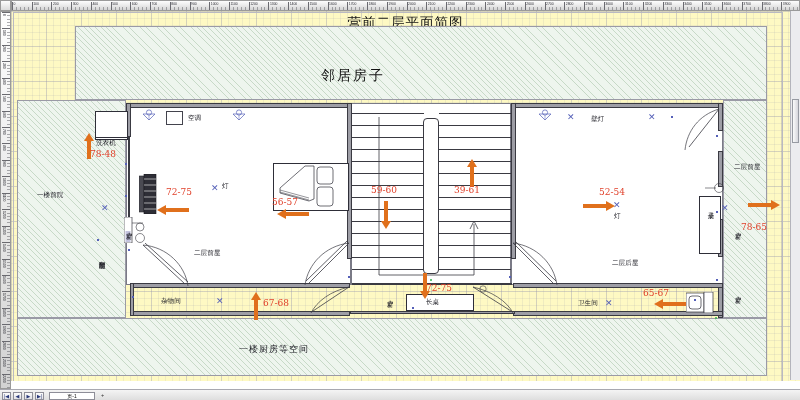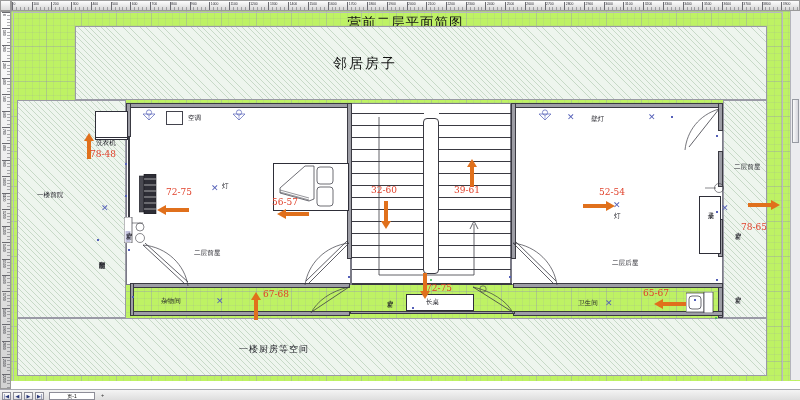--- a/index.html
+++ b/index.html
@@ -9,21 +9,21 @@
   
   .ruler{position:absolute;background:linear-gradient(#fdfdfd,#e8e8e8 55%,#d2d2d2);border:1px solid #9a9a9a;box-sizing:border-box;overflow:hidden;}
   #ruler-top{left:11px;top:0;width:789px;height:11px;}
   #ruler-left{left:0;top:11px;width:11px;height:378px;}
   #ruler-corner{left:0;top:0;width:11px;height:11px;background:linear-gradient(#fdfdfd,#dcdcdc);border:1px solid #9a9a9a;box-sizing:border-box;}
   .tk{position:absolute;background:#6a6a70;}
   .rt-lab{position:absolute;top:1px;font-size:3.4px;color:#2b2b33;font-family:"Liberation Sans",sans-serif;line-height:4px;}
   .rl-lab{position:absolute;left:1px;font-size:3.4px;color:#2b2b33;line-height:4px;writing-mode:vertical-rl;}
 
   
-  #canvas{position:absolute;left:11px;top:11px;width:789px;height:370px;background:#bef264;overflow:hidden;}
+  #canvas{position:absolute;left:11px;top:11px;width:789px;height:370px;background:#fef9c3;overflow:hidden;}
   #grid{position:absolute;inset:0;
     background-image:
       linear-gradient(to right,rgba(150,150,175,.30) 1px,transparent 1px),
       linear-gradient(to bottom,rgba(150,150,175,.30) 1px,transparent 1px),
       linear-gradient(to right,rgba(150,150,175,.14) 1px,transparent 1px),
       linear-gradient(to bottom,rgba(150,150,175,.14) 1px,transparent 1px);
     background-size:35px 35px,35px 35px,7px 7px,7px 7px;}
 
   
   #page{position:absolute;left:2px;top:1px;width:770px;height:375px;background:transparent;border:1px solid #b9b9c2;box-sizing:border-box;}
@@ -39,21 +39,21 @@
   .lbl.v{writing-mode:vertical-rl;text-orientation:upright;letter-spacing:-0.5px;}
   .meas{position:absolute;font-size:9px;color:#e0402a;white-space:nowrap;font-family:"DejaVu Serif","Liberation Serif",serif;}
   .arrow{position:absolute;}
   .xsym{position:absolute;color:#5560b8;font-size:9px;line-height:9px;}
   .box{position:absolute;background:#fff;border:1px solid #43434d;box-sizing:border-box;}
   .furn{position:absolute;background:#fff;border:1px solid #2e2e38;box-sizing:border-box;}
   .hdot{position:absolute;width:2px;height:2px;background:#5560b8;}
   .gdot{position:absolute;width:2.4px;height:2.4px;background:#31b04d;border-radius:50%;}
 
   #title{position:absolute;left:0;right:0;top:3px;text-align:center;font-size:13.5px;color:#111;font-family:"DejaVu Serif","Liberation Serif",serif;letter-spacing:1px;}
-  #neighbor{position:absolute;left:310px;top:44px;font-size:14px;color:#111;font-family:"DejaVu Serif","Liberation Serif",serif;letter-spacing:2px;margin-left:12px;}
+  #neighbor{position:absolute;left:310px;top:56px;font-size:14px;color:#111;font-family:"DejaVu Serif","Liberation Serif",serif;letter-spacing:2px;}
 
   
   .step{position:absolute;height:1px;background:#3a3a42;}
   .rail{position:absolute;border:1px solid #3a3a42;border-radius:4px;background:#fff;box-sizing:border-box;}
 
   
   #sheetbar{position:absolute;left:0;bottom:0;width:800px;height:11px;background:linear-gradient(#f4f4f4,#dedede);border-top:1px solid #a8a8b0;box-sizing:border-box;}
   .navbtn{position:absolute;top:1.5px;width:9px;height:8px;background:linear-gradient(#fcfcfc,#e2e2e6);border:1px solid #8e8e98;box-sizing:border-box;color:#2b3a7a;font-size:5px;line-height:7px;text-align:center;}
   #sheettab{position:absolute;left:49px;top:1.5px;width:46px;height:8px;background:#fff;border:1px solid #8e8e98;box-sizing:border-box;font-size:5px;line-height:7px;text-align:center;color:#111;}
   #tabplus{position:absolute;left:101px;top:2px;font-size:5.5px;color:#333;}
@@ -671,21 +671,21 @@
     <svg class="arrow" style="left:266px;top:198px;width:32px;height:10px;">
       <rect x="8" y="3" width="24" height="4" fill="#e0701c"></rect>
       <path d="M0,5 L9,0 L9,10 Z" fill="#e0701c"></path>
     </svg>
     <div class="meas" style="left:261px;top:186px;">56-57</div>
 
     <svg class="arrow" style="left:370px;top:190px;width:10px;height:28px;">
       <rect x="3" y="0" width="4" height="20" fill="#e0701c"></rect>
       <path d="M5,28 L10,20 L0,20 Z" fill="#e0701c"></path>
     </svg>
-    <div class="meas" style="left:360px;top:174px;">32-60</div>
+    <div class="meas" style="left:360px;top:174px;">59-60</div>
 
     <svg class="arrow" style="left:456px;top:148px;width:10px;height:28px;">
       <rect x="3" y="8" width="4" height="20" fill="#e0701c"></rect>
       <path d="M5,0 L10,8 L0,8 Z" fill="#e0701c"></path>
     </svg>
     <div class="meas" style="left:443px;top:174px;">39-61</div>
 
     <svg class="arrow" style="left:572px;top:190px;width:32px;height:10px;">
       <rect x="0" y="3" width="24" height="4" fill="#e0701c"></rect>
       <path d="M32,5 L23,0 L23,10 Z" fill="#e0701c"></path>
@@ -695,21 +695,21 @@
     <svg class="arrow" style="left:737px;top:189px;width:32px;height:10px;">
       <rect x="0" y="3" width="24" height="4" fill="#e0701c"></rect>
       <path d="M32,5 L23,0 L23,10 Z" fill="#e0701c"></path>
     </svg>
     <div class="meas" style="left:730px;top:211px;">78-65</div>
 
     <svg class="arrow" style="left:240px;top:281px;width:10px;height:28px;">
       <rect x="3" y="8" width="4" height="20" fill="#e0701c"></rect>
       <path d="M5,0 L10,8 L0,8 Z" fill="#e0701c"></path>
     </svg>
-    <div class="meas" style="left:252px;top:278px;">67-68</div>
+    <div class="meas" style="left:252px;top:287px;">67-68</div>
 
     <svg class="arrow" style="left:409px;top:262px;width:10px;height:26px;">
       <rect x="3" y="0" width="4" height="18" fill="#e0701c"></rect>
       <path d="M5,26 L10,18 L0,18 Z" fill="#e0701c"></path>
     </svg>
     <div class="meas" style="left:415px;top:272px;">72-75</div>
 
     <svg class="arrow" style="left:643px;top:288px;width:32px;height:10px;">
       <rect x="8" y="3" width="24" height="4" fill="#e0701c"></rect>
       <path d="M0,5 L9,0 L9,10 Z" fill="#e0701c"></path>

